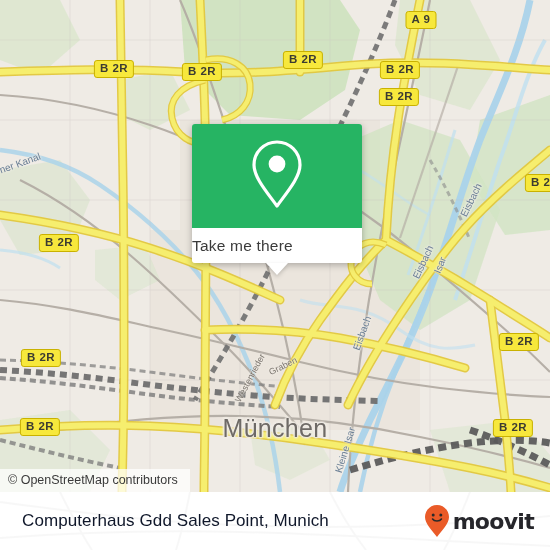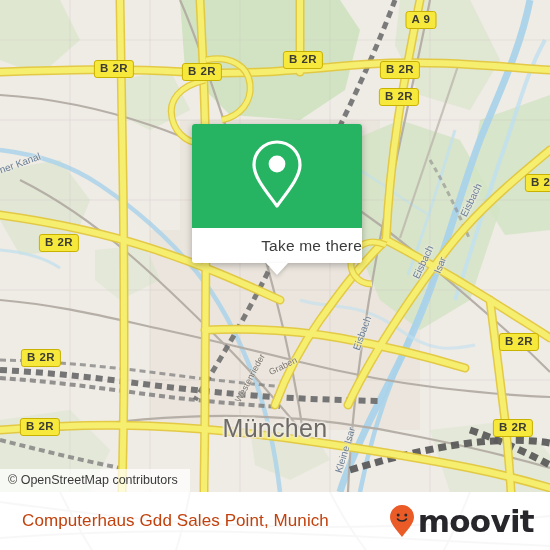--- a/index.html
+++ b/index.html
@@ -84,21 +84,21 @@
   .popup-top{
     height:104px;
     background:#26b463;
     border-radius:3px 3px 0 0;
     display:flex;align-items:center;justify-content:center;
   }
   .popup-bottom{
     height:35px;
     background:#ffffff;
     border-radius:0 0 3px 3px;
-    display:flex;align-items:center;justify-content:flex-end;
+    display:flex;align-items:center;justify-content:flex-start;
     position:relative;
   }
   .popup-label{
     font-size:15.5px;
     color:#3b3b3b;
     letter-spacing:.2px;
   }
   .popup-tail{
     position:absolute;
     left:50%;bottom:-12px;
@@ -118,35 +118,35 @@
     display:flex;align-items:center;
     overflow:hidden;
   }
   .footer-watermark{
     position:absolute;left:0;top:0;width:550px;height:58px;opacity:.07;
   }
   .footer-title{
     position:relative;
     margin-left:22px;
     font-size:17px;
-    color:#c2410c;
+    color:#0f172a;
     letter-spacing:.1px;
     white-space:nowrap;
     z-index:2;
   }
   .brand{
     position:absolute;
     right:16px;top:50%;
     transform:translateY(-50%);
     display:flex;align-items:center;
     z-index:2;
   }
   .brand-mark{width:26px;height:34px;display:block;margin-right:3px;}
   .brand-word{
-    font-size:31px;
+    font-size:22px;
     font-weight:bold;
     color:#26262b;
     letter-spacing:-.7px;
     line-height:31px;
     font-family:"DejaVu Sans", sans-serif;
   }
 </style>
 </head>
 <body>
 

